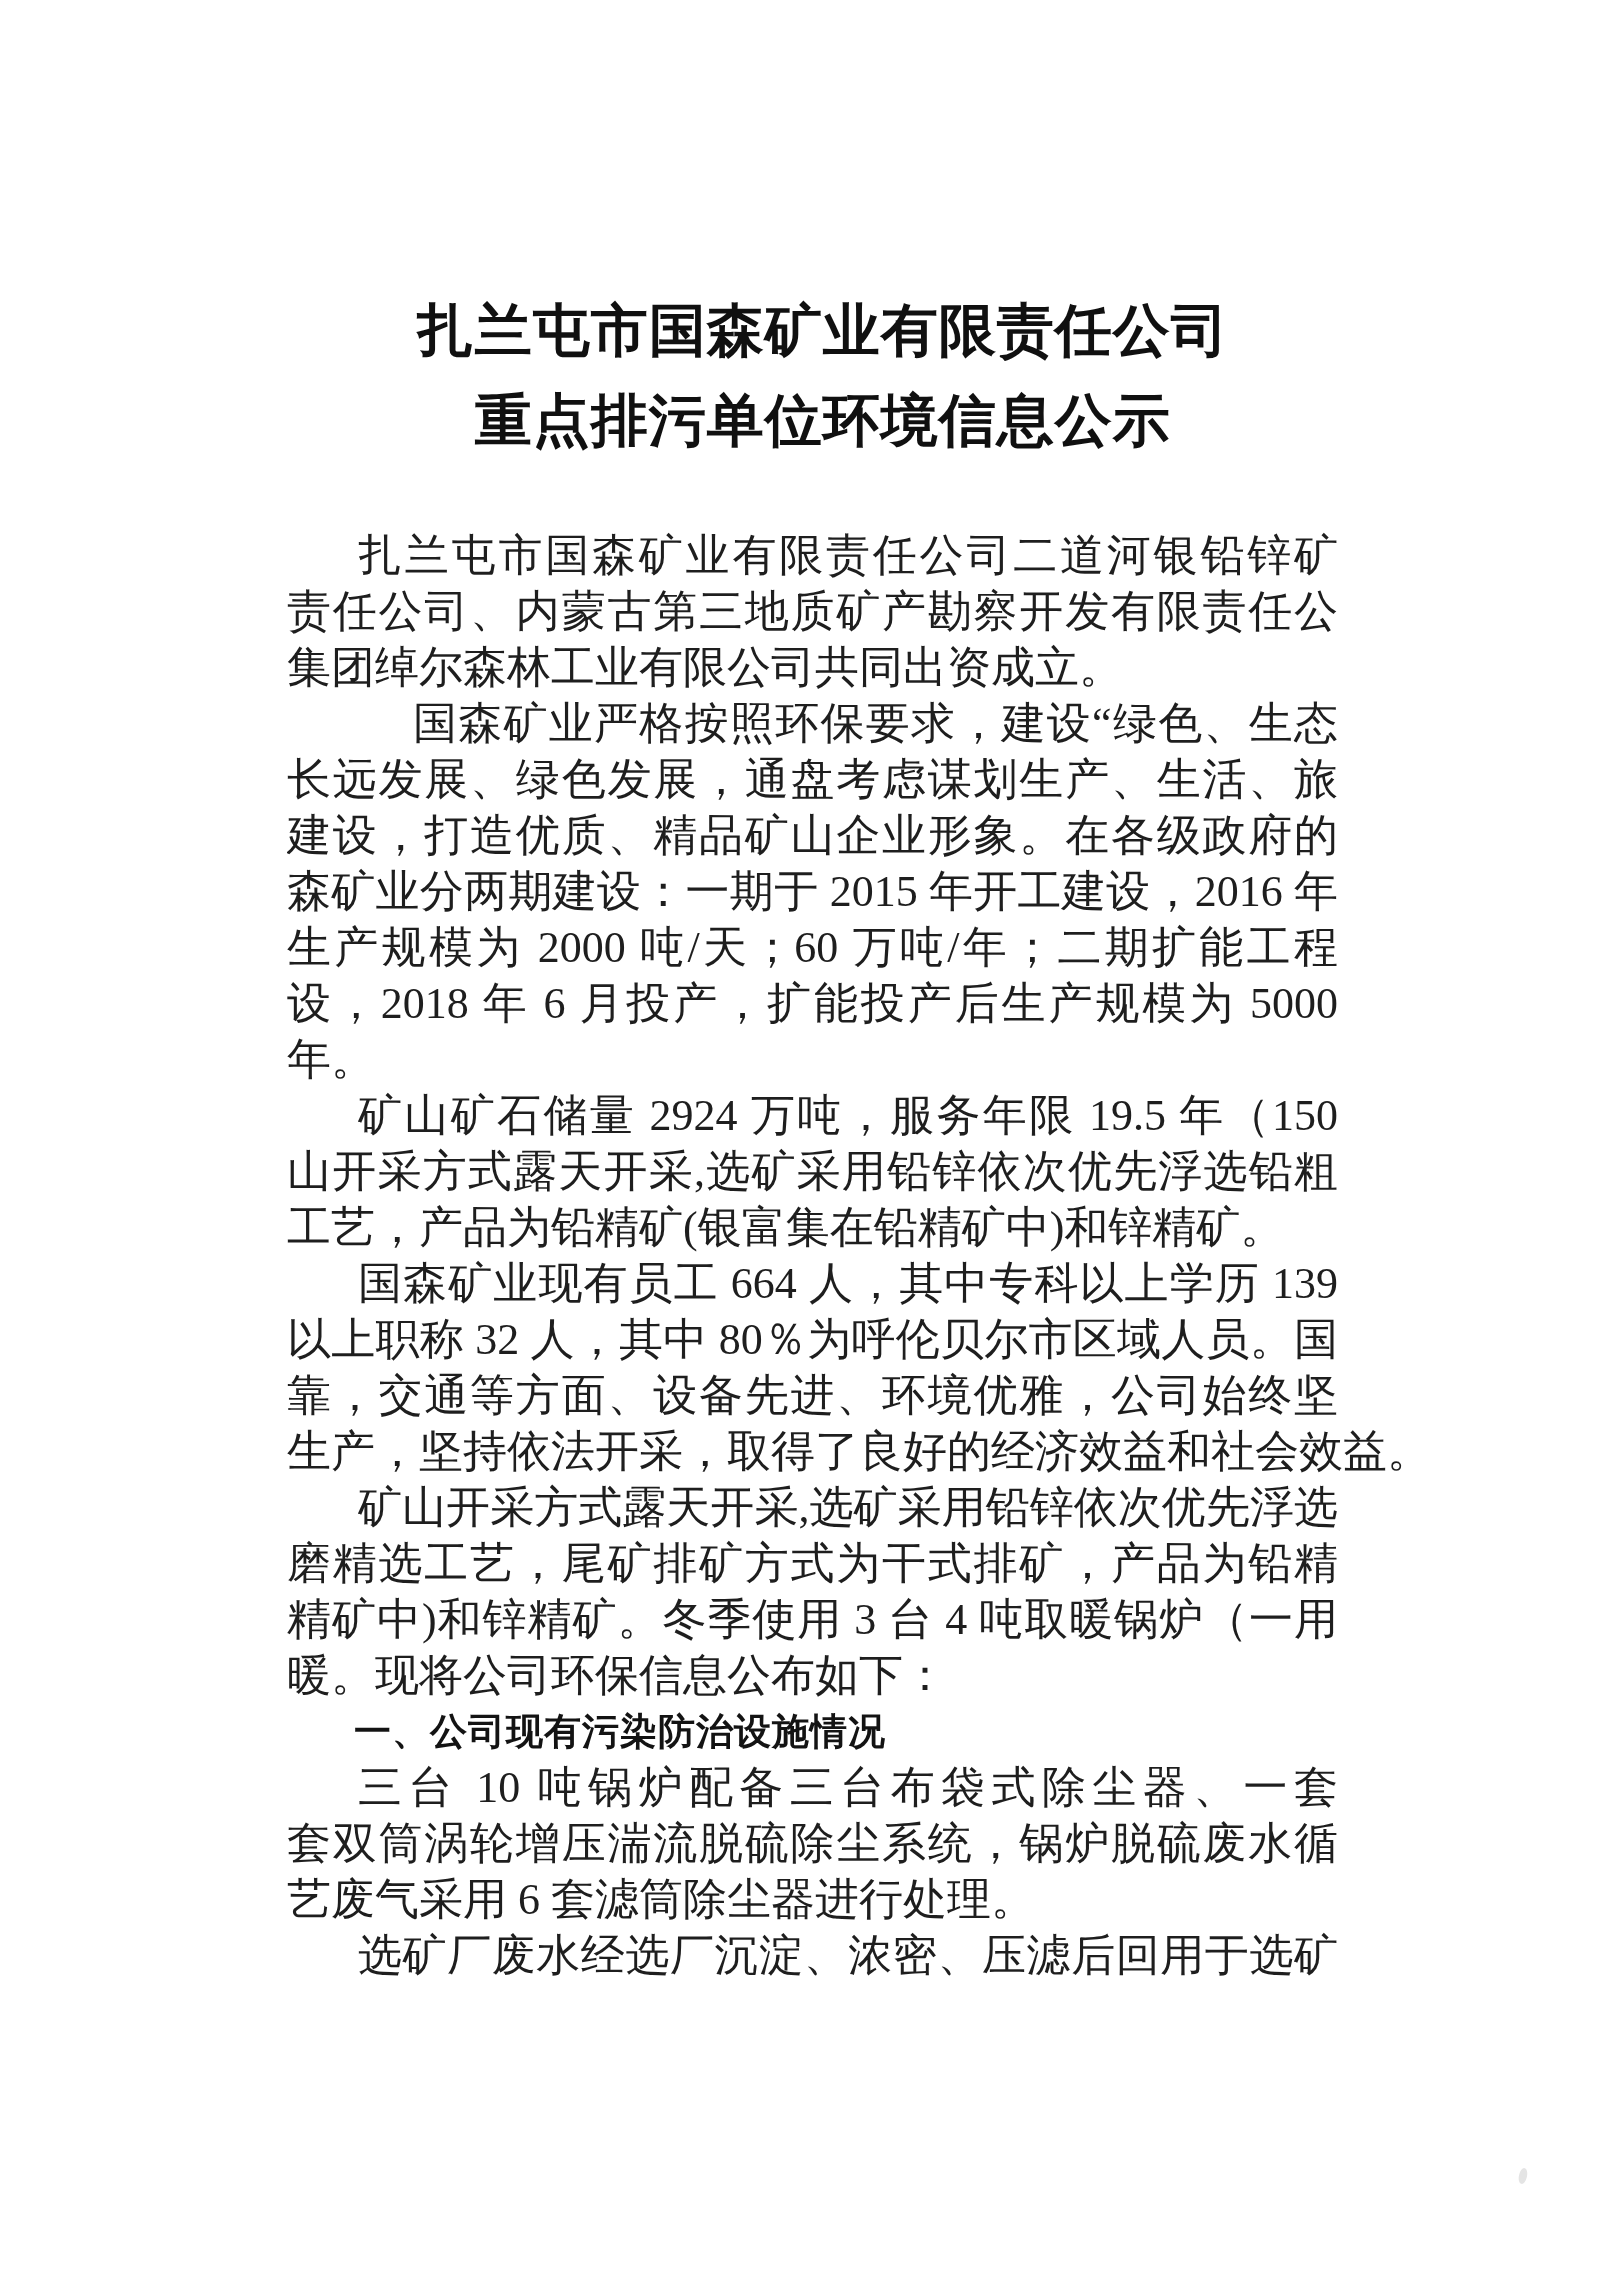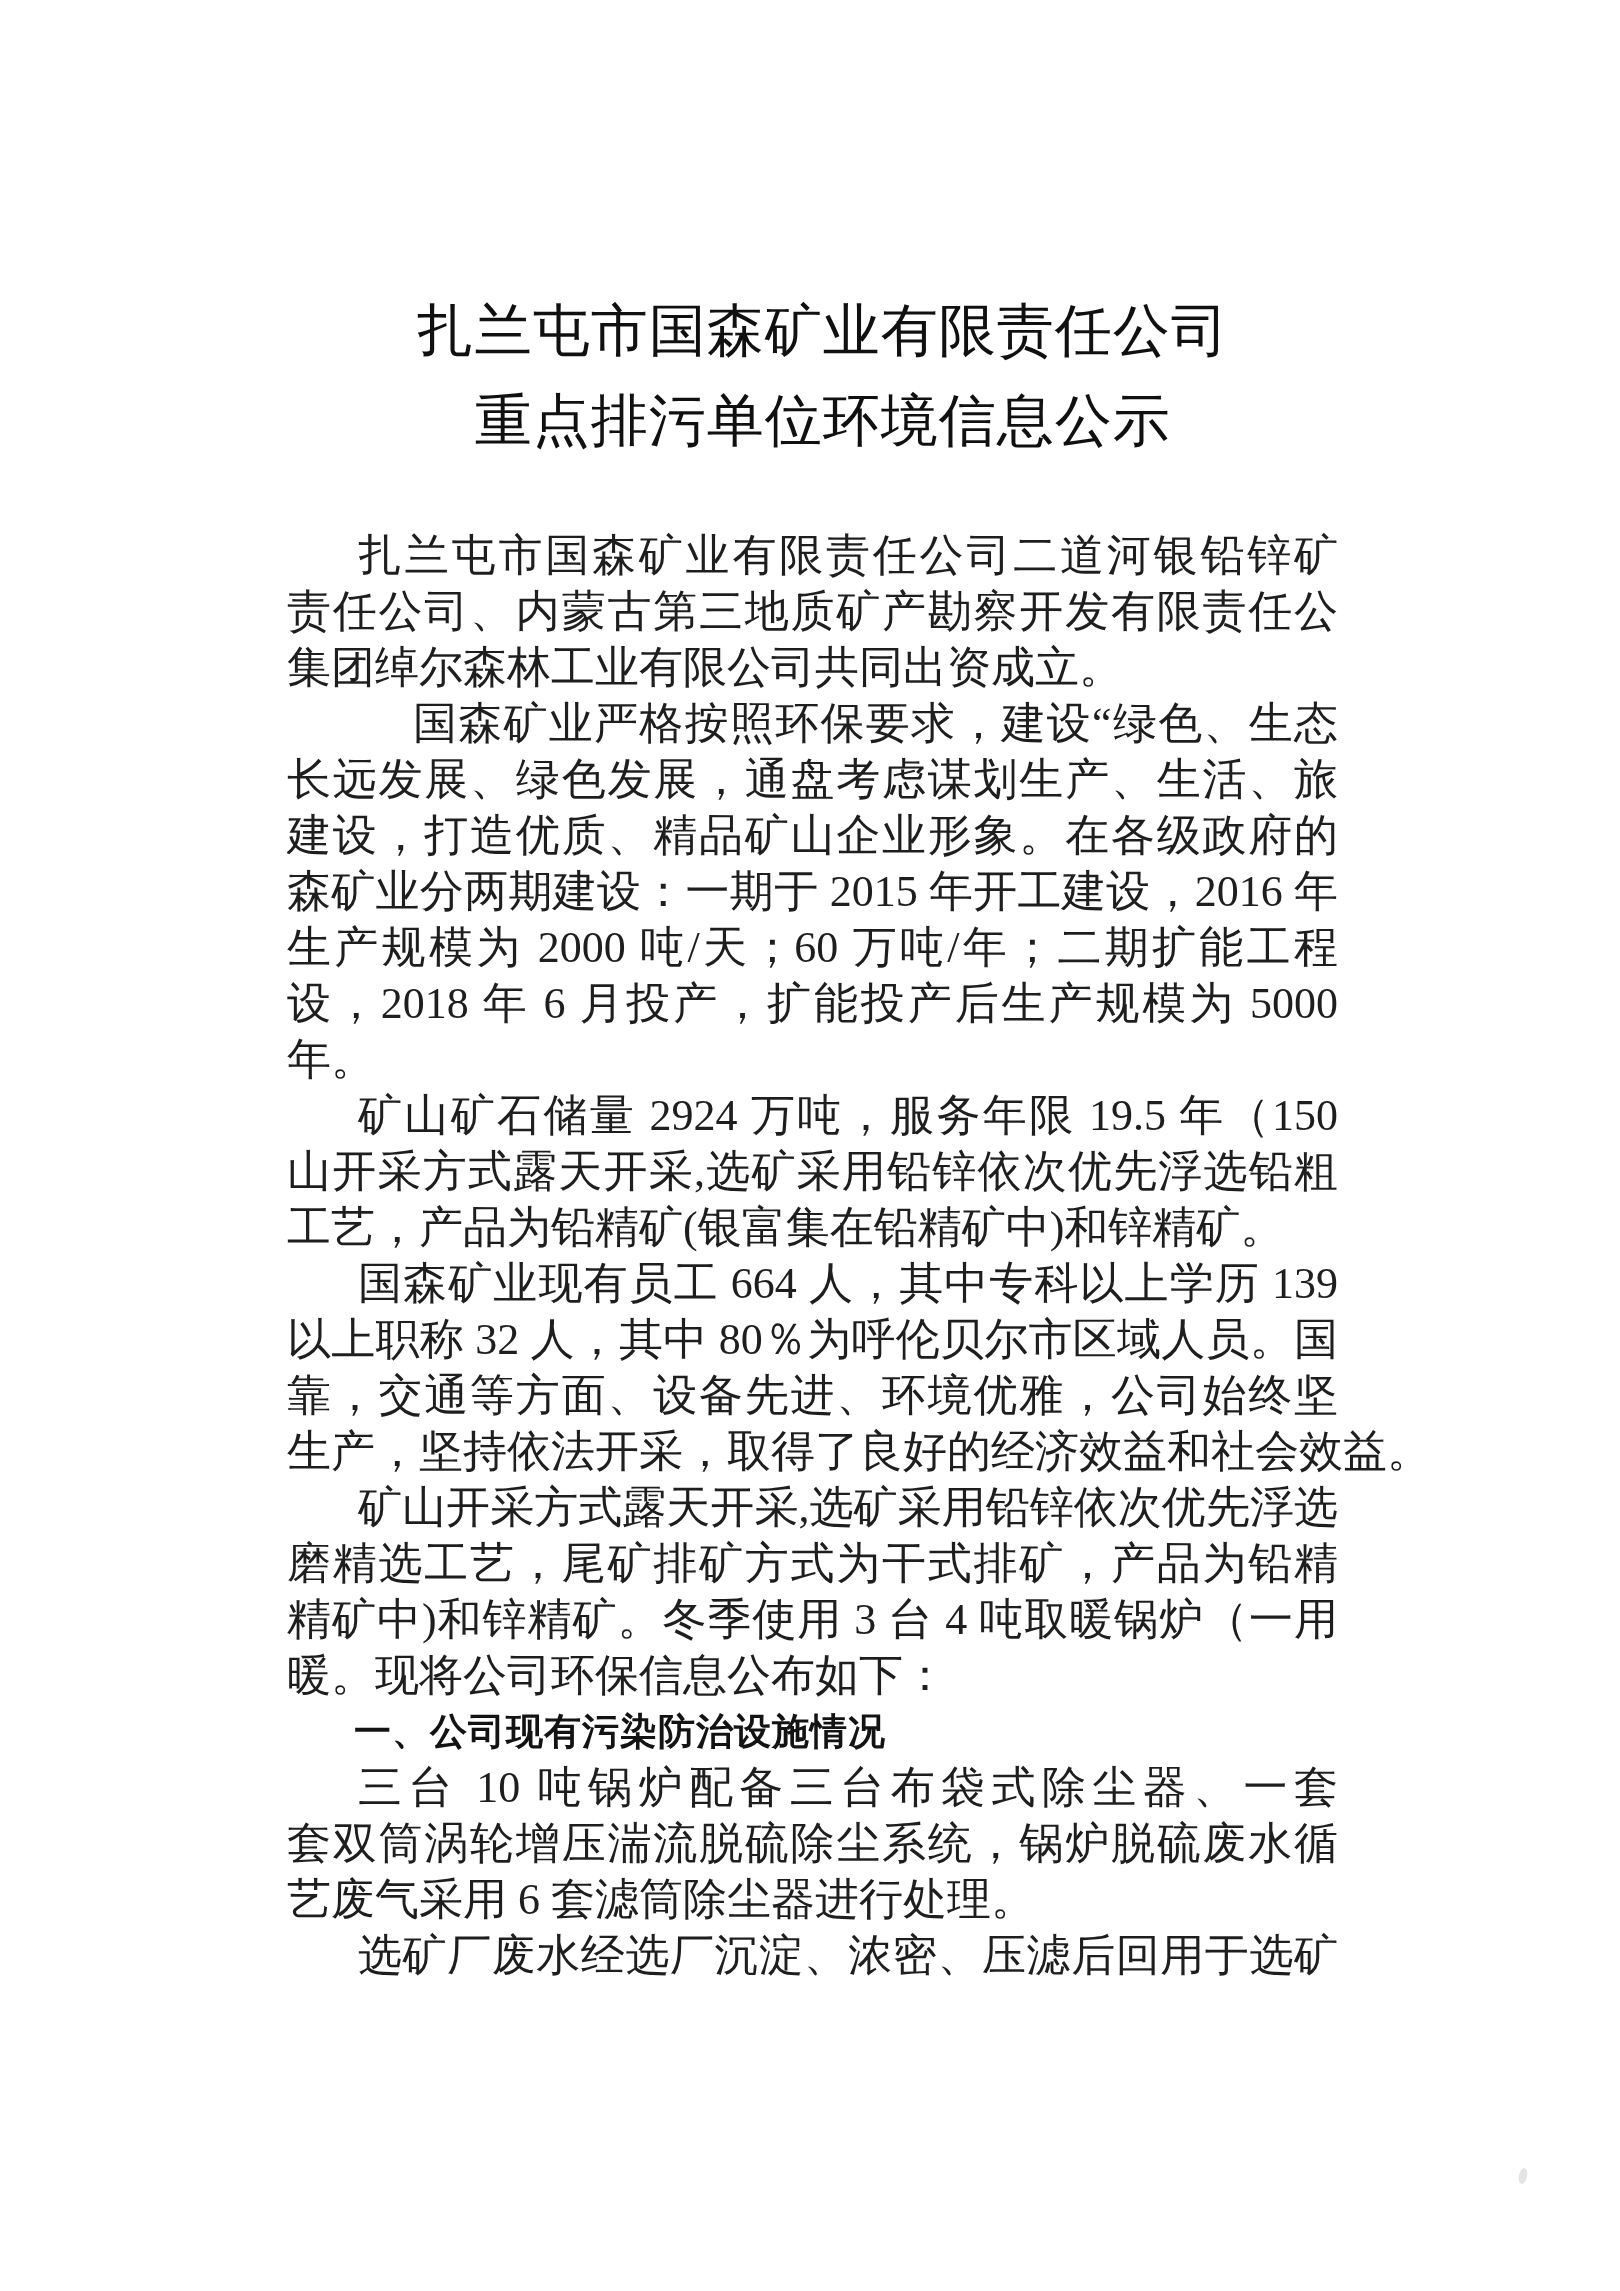--- a/index.html
+++ b/index.html
@@ -20,21 +20,21 @@
     position: absolute;
     left: 25.5px;
     right: 0;
     top: 286px;
     text-align: center;
   }
   .title-line {
     font-size: 57px;
     line-height: 90px;
     height: 90px;
-    font-weight: 400;
+    font-weight: 700;
     color: #101010;
     letter-spacing: 1px;
     white-space: nowrap;
   }
   .body-block {
     position: absolute;
     left: 287px;
     top: 528px;
     width: 1051px;
   }

